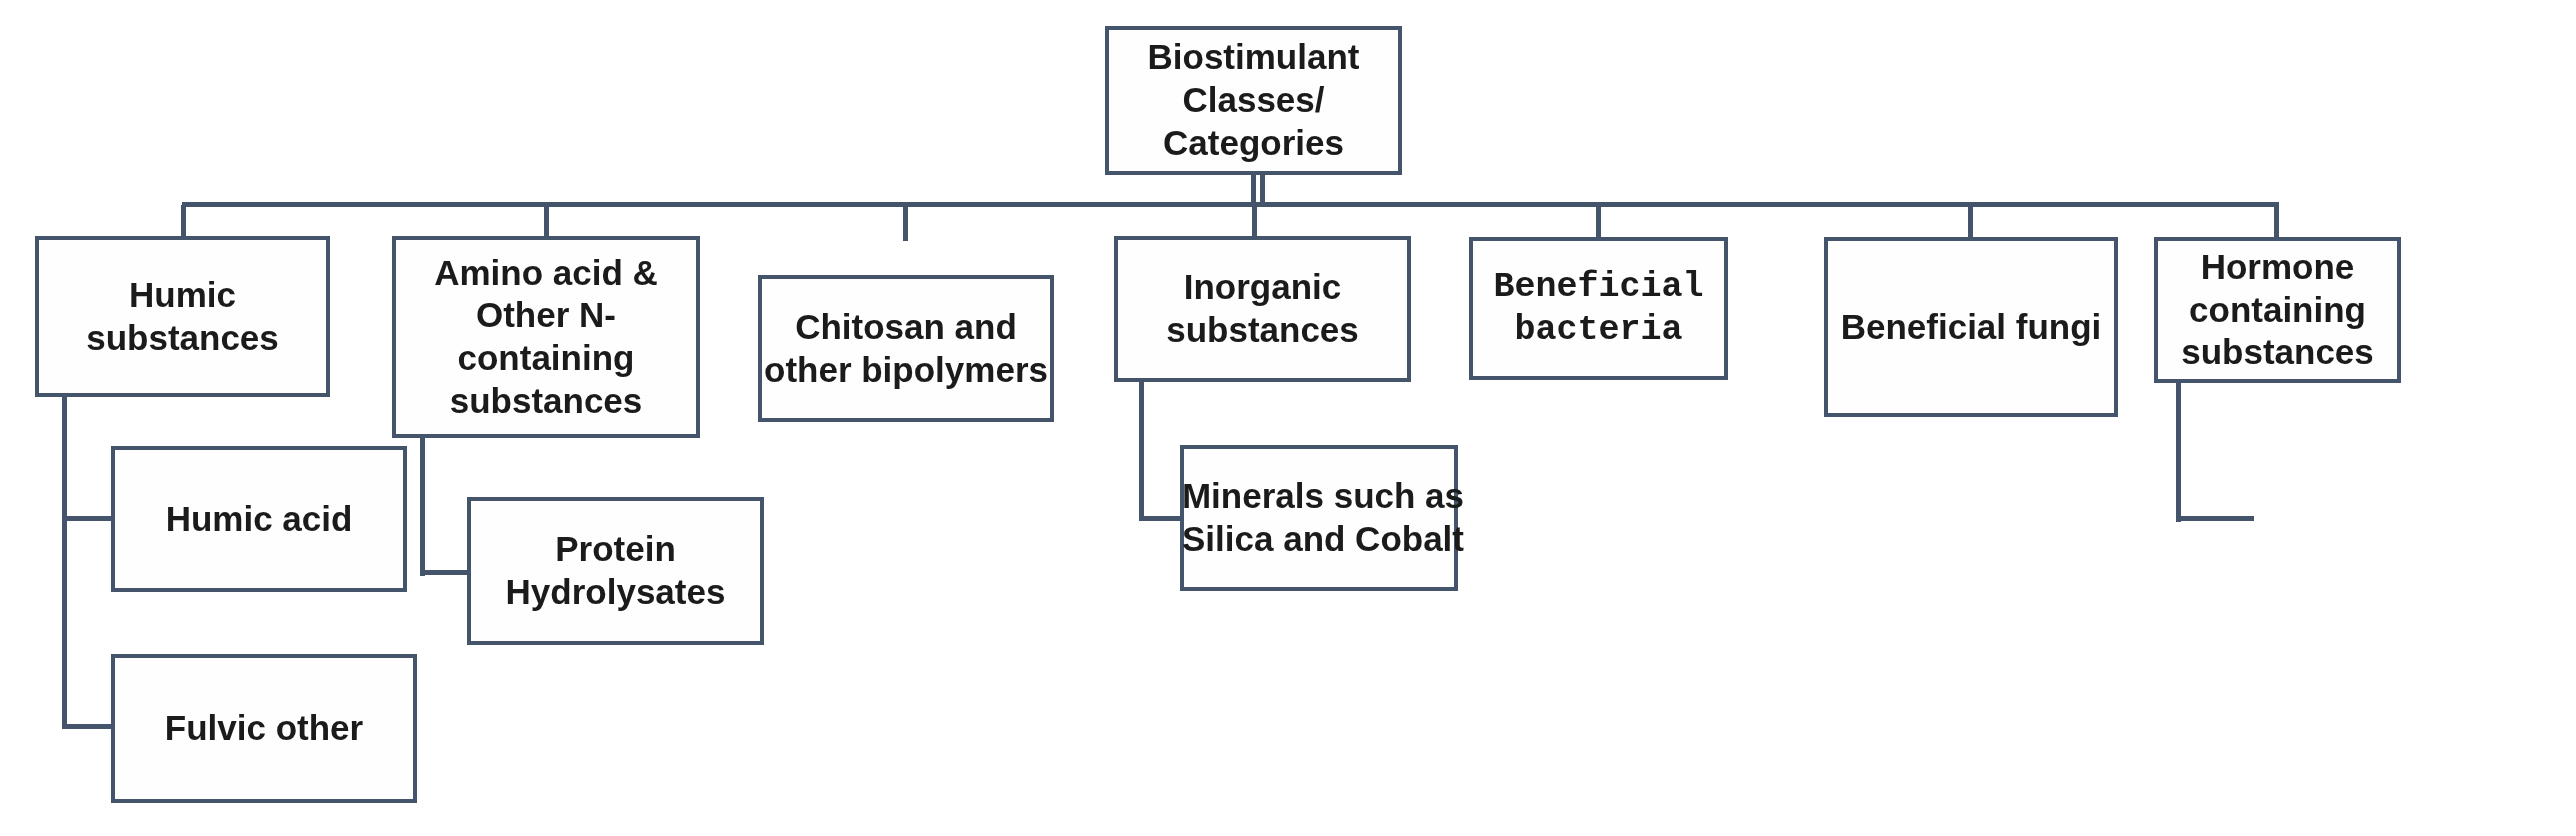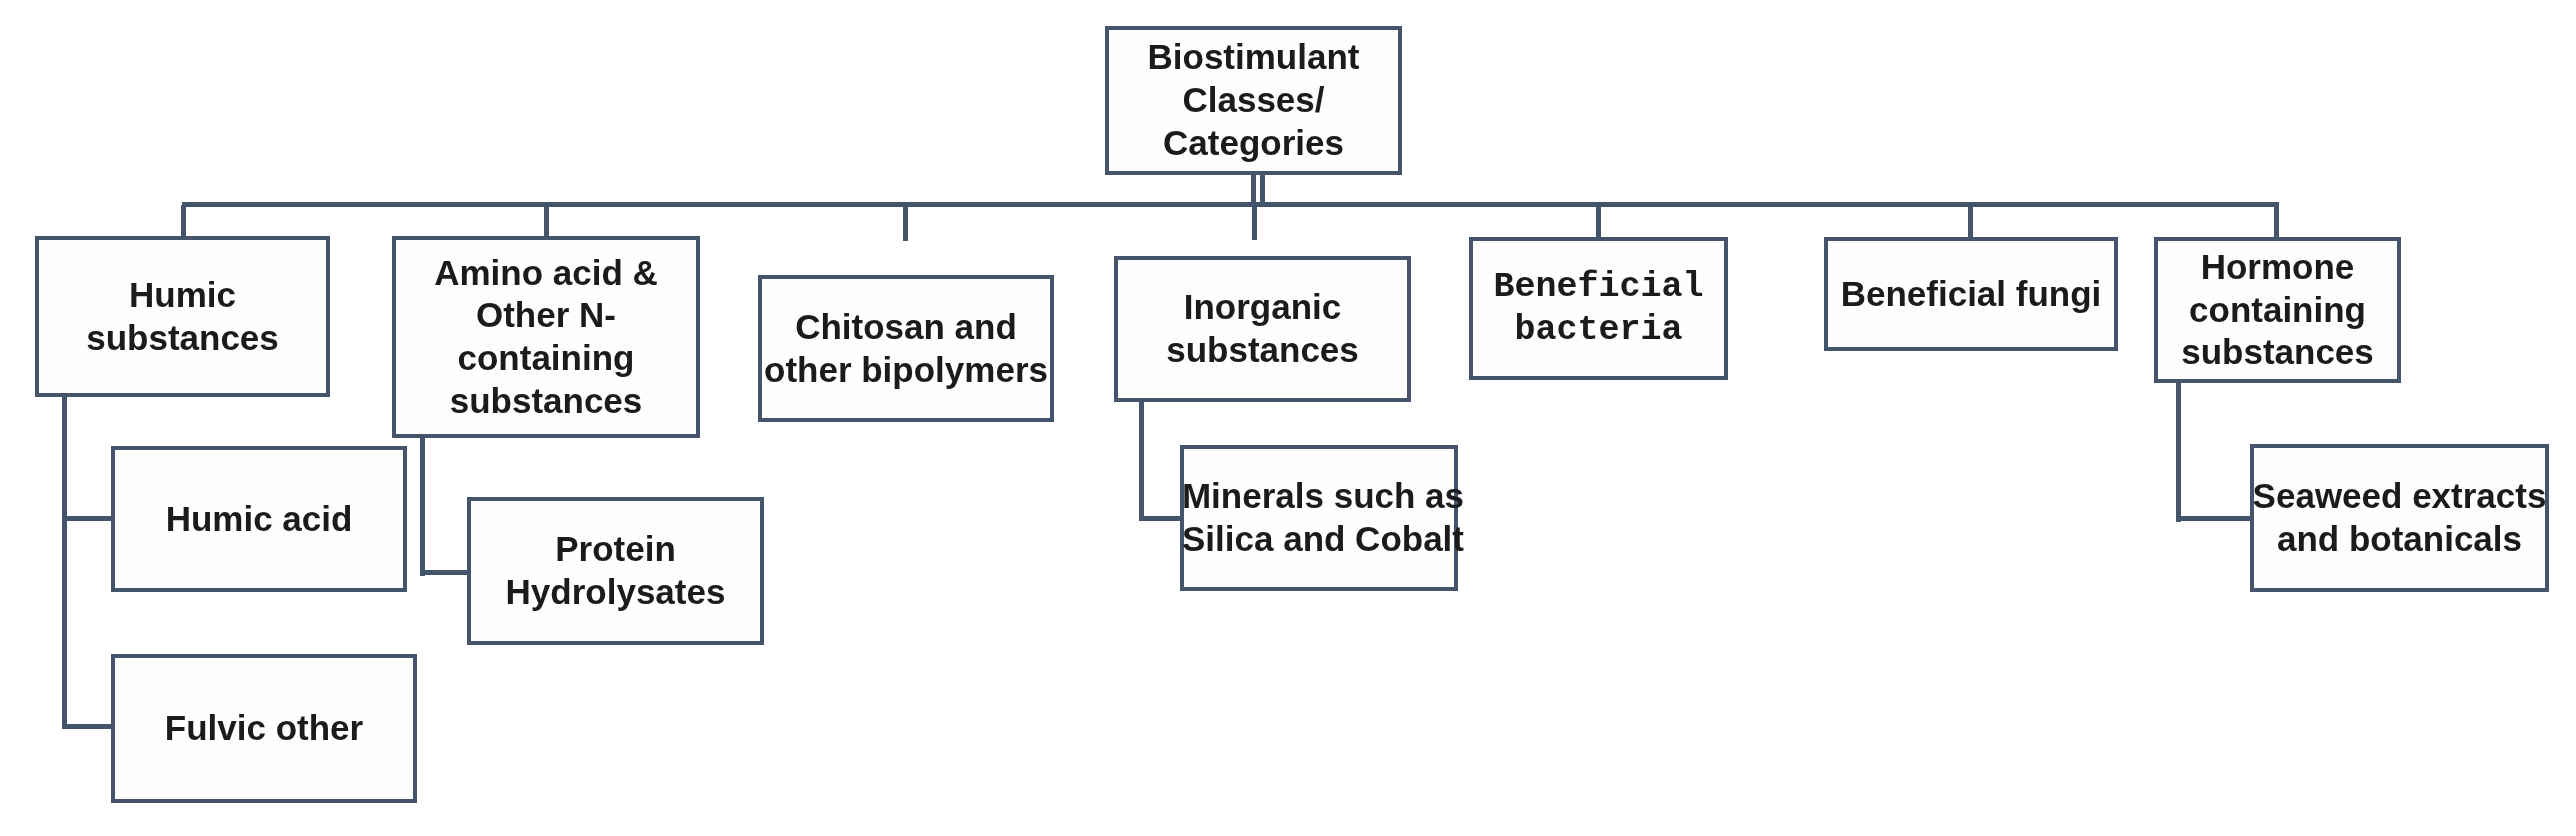--- a/index.html
+++ b/index.html
@@ -51,23 +51,23 @@
   .c-inorg-trunk    { left: 1139px; top: 380px; width: 5.2px;  height: 141px; }
   .c-inorg-elbow    { left: 1139px; top: 516px; width: 45px; height: 5.2px; }
   .c-hormone-trunk  { left: 2176px; top: 381px; width: 5.2px;  height: 141px; }
   .c-hormone-elbow  { left: 2176px; top: 516px; width: 78px; height: 5.2px; }
 
   
   .n-root      { left: 1105px; top: 26px;  width: 297px; height: 149px; }
   .n-humic     { left: 35px;   top: 236px; width: 295px; height: 161px; }
   .n-amino     { left: 392px;  top: 236px; width: 308px; height: 202px; }
   .n-chitosan  { left: 758px;  top: 237px; width: 296px; height: 147px; margin-top: 38px; }
-  .n-inorganic { left: 1114px; top: 236px; width: 297px; height: 146px; margin-top: 20px; }
+  .n-inorganic { left: 1114px; top: 236px; width: 297px; height: 146px; }
   .n-bacteria  { left: 1469px; top: 237px; width: 259px; height: 143px; font-family: Liberation Mono, monospace; }
-  .n-fungi     { left: 1824px; top: 237px; width: 294px; height: 114px; }
+  .n-fungi     { left: 1824px; top: 237px; width: 294px; height: 180px; }
   .n-hormone   { left: 2154px; top: 237px; width: 247px; height: 146px; }
   .n-humicacid { left: 111px;  top: 446px; width: 296px; height: 146px; }
   .n-fulvic    { left: 111px;  top: 654px; width: 306px; height: 149px; }
   .n-protein   { left: 467px;  top: 497px; width: 297px; height: 148px; }
   .n-minerals  { left: 1180px; top: 445px; width: 278px; height: 146px; padding-left: 8px; }
   .n-seaweed   { left: 2250px; top: 444px; width: 299px; height: 148px; }
 </style>
 </head>
 <body>
 
@@ -113,17 +113,15 @@
   <div class="node n-hormone">Hormone
 containing
 substances</div>
 
   <div class="node n-humicacid">Humic acid</div>
   <div class="node n-fulvic">Fulvic other</div>
   <div class="node n-protein">Protein
 Hydrolysates</div>
   <div class="node n-minerals">Minerals such as
 Silica and Cobalt</div>
-  <div class="node n-seaweed">Seaweed extracts
-and botanicals</div>
 
 </div>
 
 
 </body></html>

